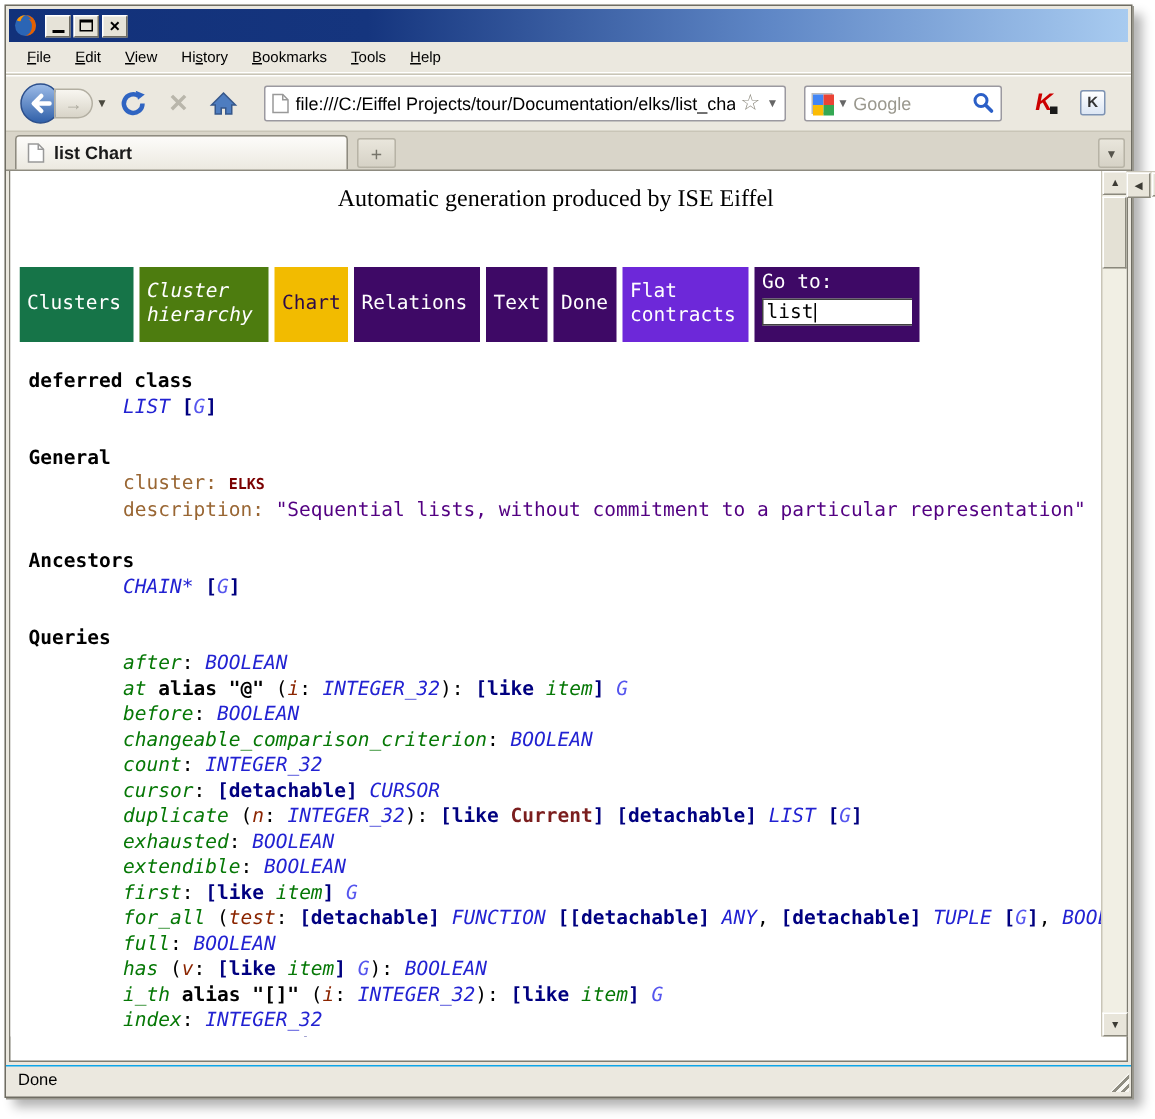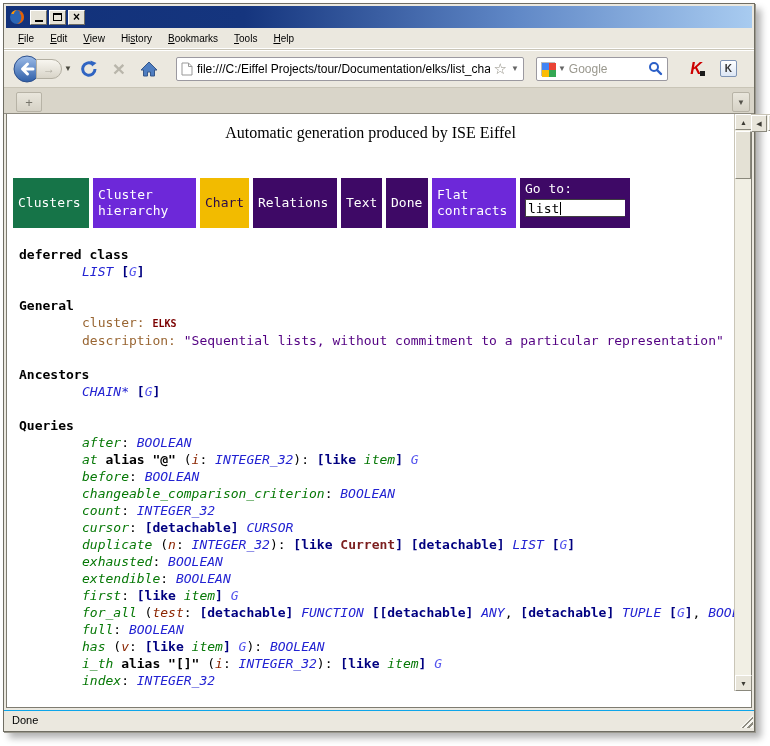--- a/index.html
+++ b/index.html
@@ -227,33 +227,42 @@
           <circle cx="6" cy="6" r="4" fill="none" stroke="#2B5FC7" stroke-width="2"></circle>
           <path d="M9 9 L13 13" stroke="#2B5FC7" stroke-width="2.4" stroke-linecap="round"></path>
         </svg>
       </span>
     </div>
     <span class="kasp">K</span>
     <span class="kbox">K</span>
   </div>
 
   <div class="tabstrip">
+    <div class="tab">
+      <span>
+        <svg width="12" height="14" viewBox="0 0 12 14">
+          <path d="M1 1 h6.5 L11 4.5 V13 H1 z" fill="#fff" stroke="#999"></path>
+          <path d="M7.5 1 V4.5 H11" fill="none" stroke="#999"></path>
+        </svg>
+      </span>
+      <span>list Chart</span>
+    </div>
     <div class="newtab">+</div>
     <div class="tab-spacer"></div>
     <div class="tab-drop">▼</div>
   </div>
 
   <div class="content-frame">
     <div class="content-row">
       <div class="page">
         <div class="page-heading">Automatic generation produced by ISE Eiffel</div>
         <div class="nav-row">
 
             <div class="navbtn" style="background: rgb(22, 116, 72); color: rgb(255, 255, 255); width: 76px;">Clusters</div>
-            <div class="navbtn" style="background: #6d28d9; color: rgb(255, 255, 255); width: 103px;">Cluster hierarchy</div>
+            <div class="navbtn" style="background: #4d7c0f; color: rgb(255, 255, 255); width: 86px; font-style: italic;">Cluster hierarchy</div>
             <div class="navbtn" style="background: rgb(242, 187, 0); color: rgb(43, 10, 74); width: 49px;">Chart</div>
             <div class="navbtn" style="background: rgb(62, 9, 102); color: rgb(255, 255, 255); width: 84px;">Relations</div>
             <div class="navbtn" style="background: rgb(62, 9, 102); color: rgb(255, 255, 255); width: 41px;">Text</div>
             <div class="navbtn" style="background: rgb(62, 9, 102); color: rgb(255, 255, 255); width: 42px;">Done</div>
             <div class="navbtn" style="background: #6d28d9; color: rgb(255, 255, 255); width: 84px;">Flat contracts</div>
             <div class="goto-box" style="background: rgb(62, 9, 102);">
             <div>Go to:</div>
             <div class="goto-input">
               <span>list</span>
                 <span class="caret"></span>

